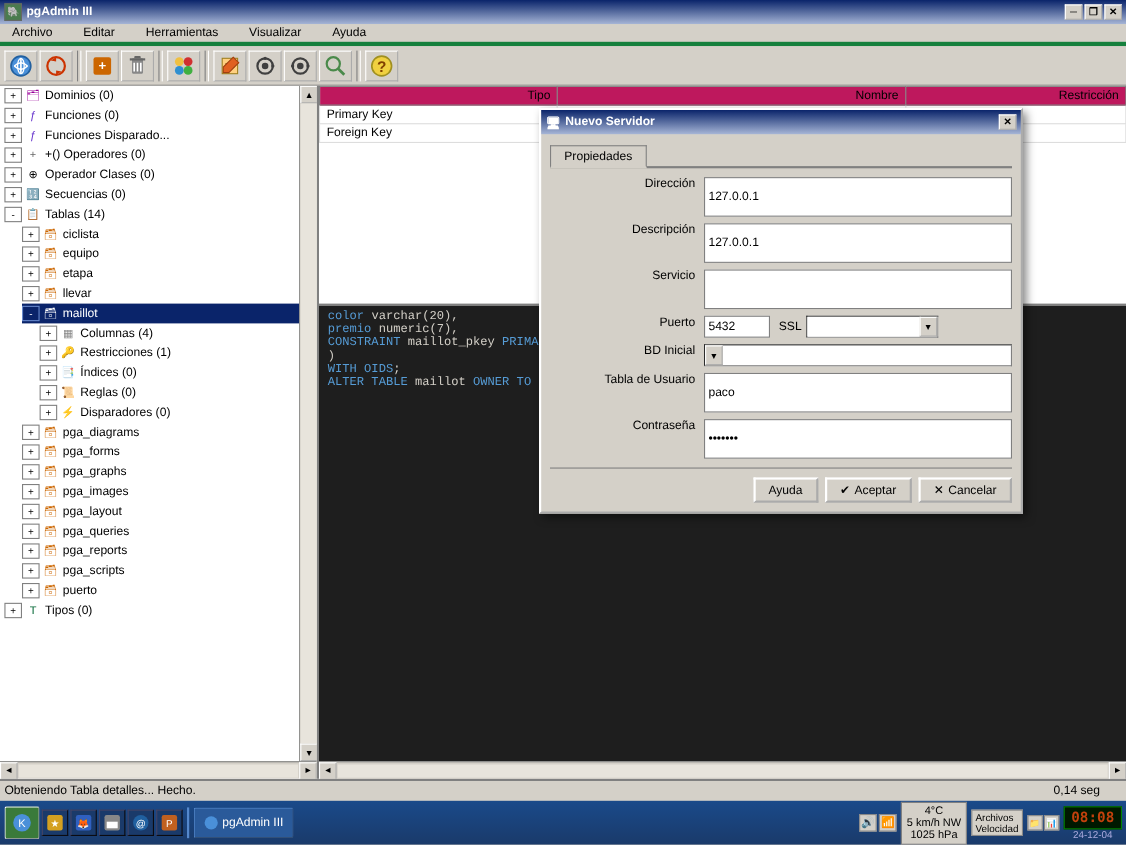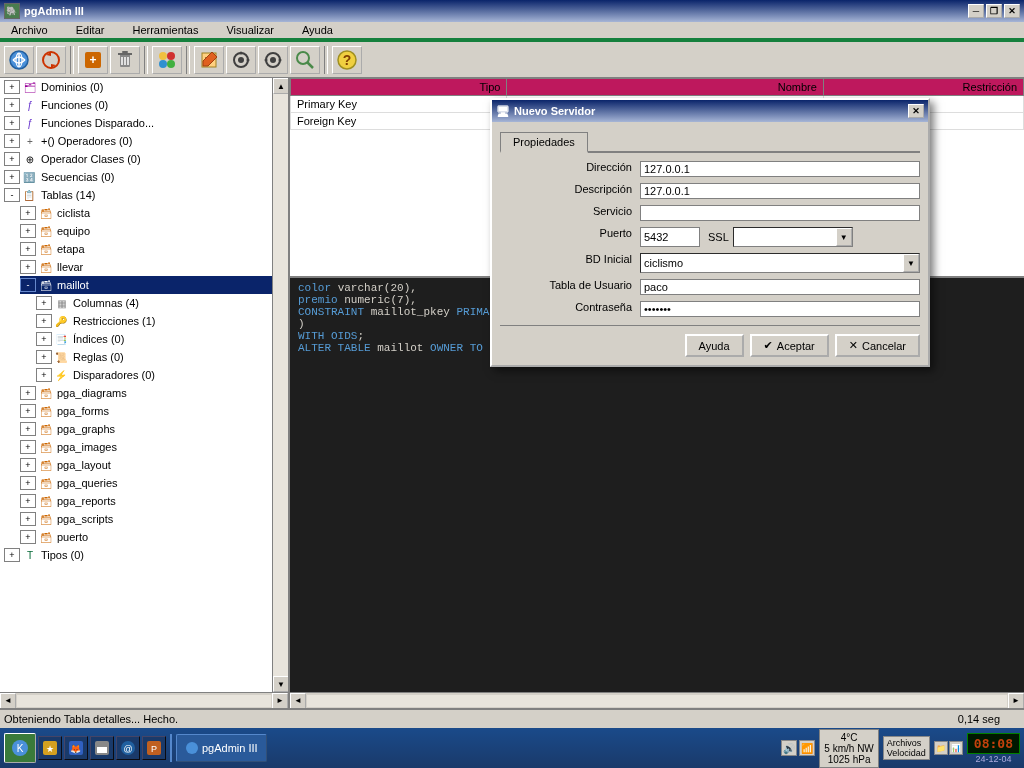--- a/index.html
+++ b/index.html
@@ -67,21 +67,21 @@
     .dialog-overlay { position: absolute; top: 0; left: 0; right: 0; bottom: 0; }
     .dialog { position: absolute; top: 20px; left: 200px; width: 440px; background: #d4d0c8; border: 2px outset #fff; box-shadow: 4px 4px 8px rgba(0,0,0,0.5); z-index: 100; }
     .dialog-titlebar { background: linear-gradient(to bottom, #0a246a, #a6b5d6); height: 22px; display: flex; align-items: center; justify-content: space-between; padding: 0 4px; color: white; font-size: 11px; font-weight: bold; cursor: move; }
     .dialog-close { width: 16px; height: 14px; background: #d4d0c8; border: 1px outset #fff; font-size: 9px; cursor: pointer; display: flex; align-items: center; justify-content: center; color: black; }
     .dialog-content { padding: 8px; }
     .dialog-tabs { display: flex; border-bottom: 2px solid #808080; margin-bottom: 8px; }
     .dialog-tab { padding: 3px 12px; background: #d4d0c8; border: 1px solid #808080; border-bottom: none; font-size: 11px; cursor: pointer; position: relative; top: 2px; }
     .dialog-tab.active { background: #d4d0c8; border-bottom: 2px solid #d4d0c8; z-index: 1; }
     .form-row { display: flex; align-items: flex-start; margin-bottom: 6px; }
     .form-label { width: 140px; font-size: 11px; text-align: right; padding-right: 8px; }
-    .form-input { flex: 1; height: 16px; border: 1px solid #808080; background: white; padding: 0 3px; font-size: 11px; font-family: Tahoma, Arial, sans-serif; }
+    .form-input { flex: 1; height: 36px; border: 1px solid #808080; background: white; padding: 0 3px; font-size: 11px; font-family: Tahoma, Arial, sans-serif; }
     .form-input-short { width: 60px; height: 20px; border: 1px solid #808080; background: white; padding: 0 3px; font-size: 11px; font-family: Tahoma, Arial, sans-serif; }
     .form-select { flex: 1; height: 20px; border: 1px inset #808080; background: white; font-size: 11px; position: relative; display: flex; align-items: center; }
     .form-select-text { flex: 1; padding: 0 3px; background: white; height: 100%; display: flex; align-items: center; }
     .form-select-btn { width: 16px; height: 100%; background: #d4d0c8; border-left: 1px solid #808080; border: 1px outset #fff; display: flex; align-items: center; justify-content: center; font-size: 8px; cursor: pointer; }
     .ssl-group { display: flex; align-items: center; gap: 4px; }
     .checkbox-row { display: flex; align-items: center; margin-bottom: 6px; }
     .dialog-buttons { display: flex; justify-content: flex-end; gap: 6px; margin-top: 8px; padding-top: 8px; border-top: 1px solid #808080; }
     .dlg-btn { padding: 3px 12px; background: #d4d0c8; border: 2px outset #fff; font-size: 11px; cursor: pointer; display: flex; align-items: center; gap: 4px; }
     .icon-table { color: #cc6600; }
     .icon-col { color: #888; }
@@ -433,21 +433,20 @@
               <span style="margin-left:4px;">SSL</span>
               <div class="form-select" style="width:120px;">
                 <span class="form-select-text"></span>
                 <div class="form-select-btn">▼</div>
               </div>
             </div>
           </div>
           <div class="form-row">
             <span class="form-label">BD Inicial</span>
             <div class="form-select">
-              <span class="form-select-text">ciclismo</span>
               <div class="form-select-btn">▼</div>
             </div>
           </div>
           <div class="form-row">
             <span class="form-label">Tabla de Usuario</span>
             <input class="form-input" type="text" value="paco" style="">
           </div>
           <div class="form-row">
             <span class="form-label">Contraseña</span>
             <input class="form-input" type="password" value="*******" style="">

